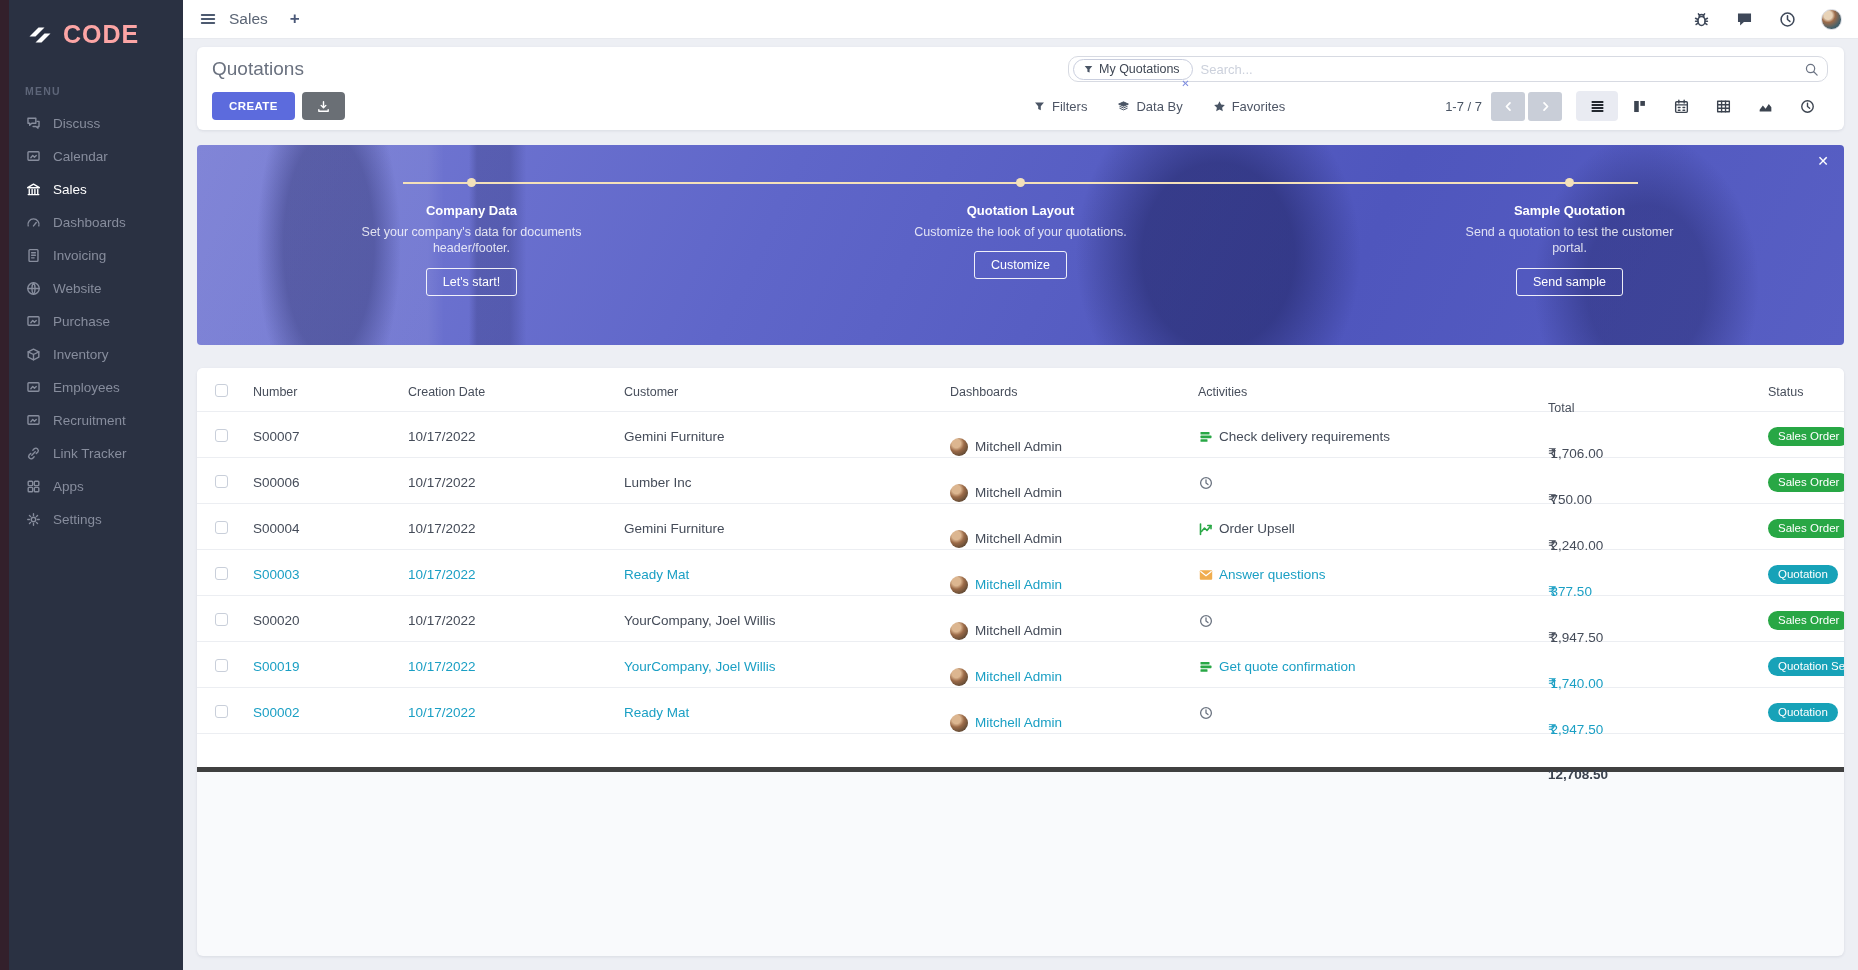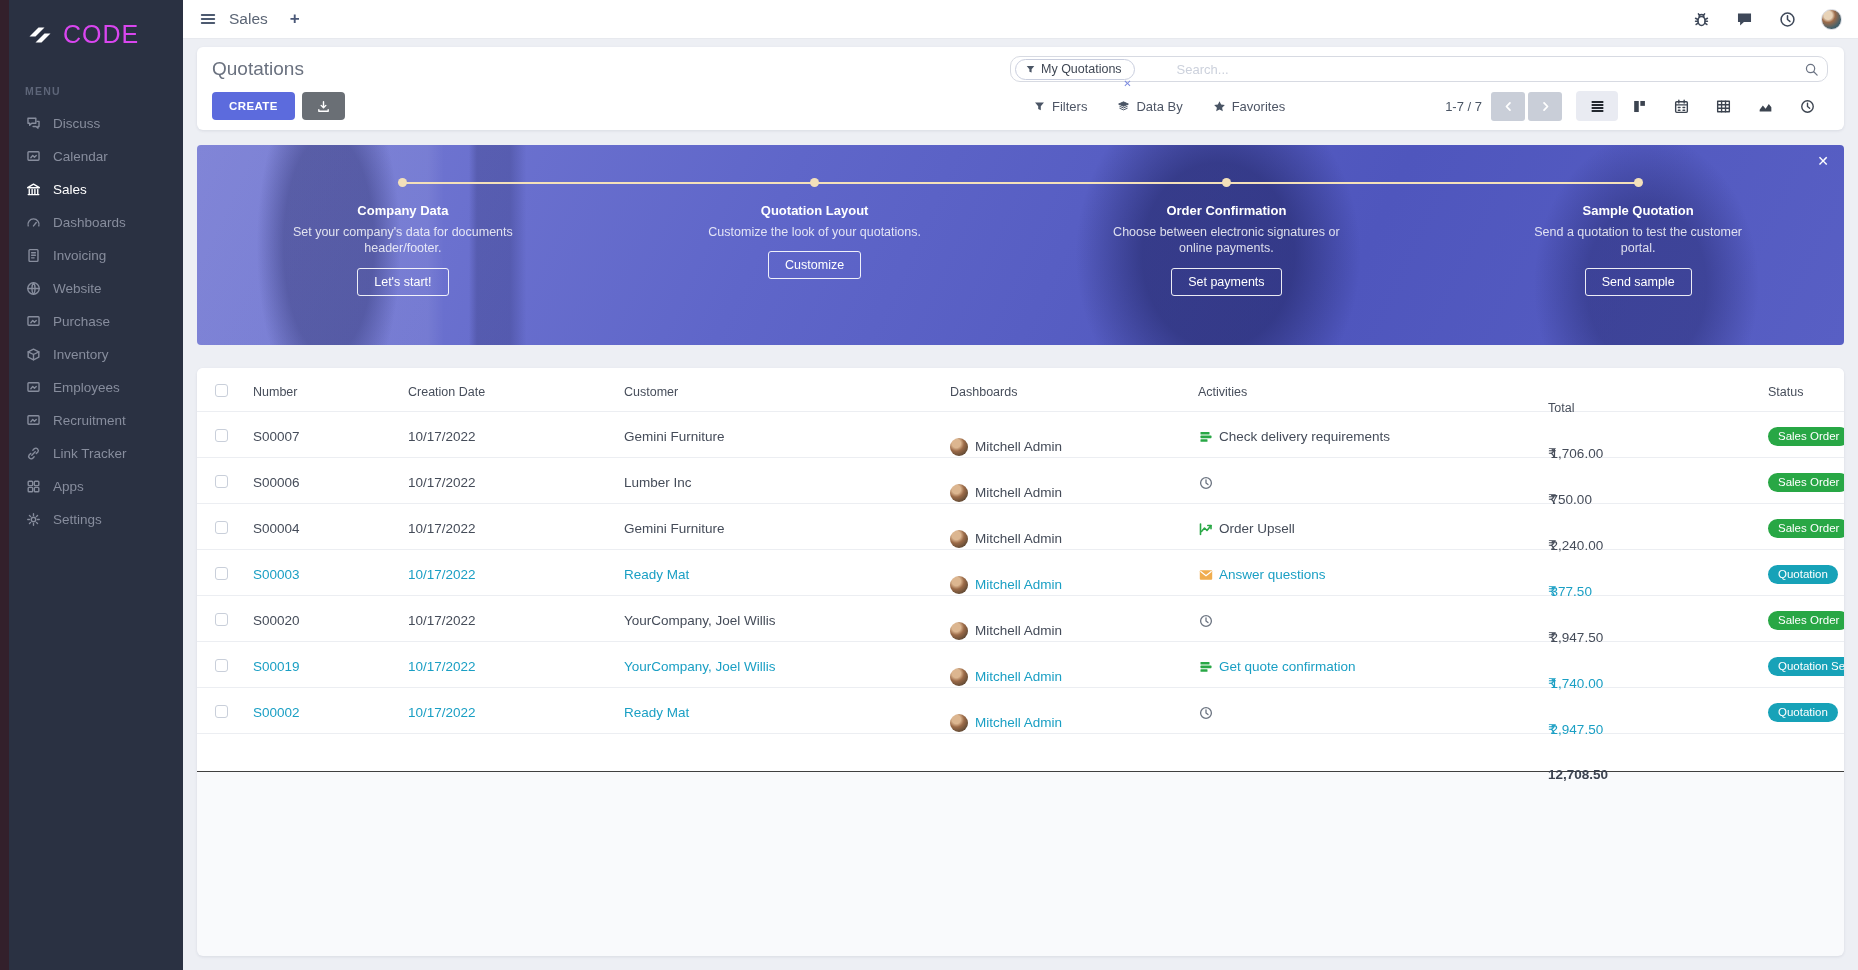--- a/index.html
+++ b/index.html
@@ -6,21 +6,21 @@
   html,body { width:1858px; height:970px; overflow:hidden; }
   body { font-family:"Liberation Sans","DejaVu Sans",sans-serif; background:#edeff4; }
 
   .app { display:flex; width:100%; height:100%; }
 
   
   .edge-strip { width:9px; height:100%; background:#33202b; }
   .sidebar { width:174px; height:100%; background:#2a3142; flex-shrink:0; display:flex; flex-direction:column; }
   .logo { display:flex; align-items:center; gap:8px; padding:20px 14px 10px 16px; color:#fff; }
   .logo svg { width:30px; height:24px; }
-  .logo .brand-text { font-size:25px; font-weight:400; letter-spacing:1px; color:#d946ef;text-align:center; }
+  .logo .brand-text { font-size:25px; font-weight:700; letter-spacing:1px; color:#fca5a5;text-align:center; }
   .menu-label { padding:26px 16px 10px; font-size:10.5px; font-weight:700; letter-spacing:1.2px; color:#5d6578; }
   .side-nav { display:flex; flex-direction:column; }
   .side-item { display:flex; align-items:center; gap:11px; height:33px; padding:0 16px; color:#878d9d; font-size:13.5px; cursor:pointer; }
   .side-item .icon { width:17px; height:17px; display:inline-flex; }
   .side-item .icon svg { width:17px; height:17px; }
   .side-item.active { color:#ffffff; }
 
   
   .main { flex:1; min-width:0; display:flex; flex-direction:column; }
   .topbar { height:39px; background:#fff; border-bottom:1px solid #e7e9ee; display:flex; align-items:center; padding:0 16px; flex-shrink:0; }
@@ -32,21 +32,21 @@
   .tb-icon { position:relative; width:19px; height:19px; color:#3e4859; cursor:pointer; }
   .tb-icon svg { width:19px; height:19px; }
   .user-avatar { width:21px; height:21px; border-radius:50%; background:radial-gradient(circle at 32% 28%, #e8d3b8 0 22%, #9c6b4a 38%, #45616b 70%, #2e4750 100%); border:1px solid #d8dbe2; cursor:pointer; }
 
   .content { flex:1; padding:8px 14px 12px; overflow:hidden; }
 
   
   .header-card { height:83px; background:#fff; border-radius:6px; box-shadow:0 1px 3px rgba(40,50,80,.10); padding:9px 16px 8px 15px; position:relative; }
   .hc-top { display:flex; align-items:flex-start; }
   .page-title { font-size:19px; color:#6a717f; margin-top:2px; }
-  .search-box { margin-left:auto; width:818px; height:26px; border:1px solid #d7dae2; border-radius:10px; display:flex; align-items:center; padding:0 8px 0 4px; position:relative; background:#fff;gap:34px; }
+  .search-box { margin-left:auto; width:760px; height:26px; border:1px solid #d7dae2; border-radius:10px; display:flex; align-items:center; padding:0 8px 0 4px; position:relative; background:#fff; }
   .facet { position:relative; display:flex; align-items:center; gap:5px; height:21px; border:1px solid #c9cede; border-radius:11px; padding:0 12px 0 9px; background:#fff; font-size:12.5px; color:#3f4754; cursor:pointer; }
   .facet .icon { width:11px; height:11px; color:#4a5565; display:inline-flex; }
   .facet .icon svg { width:11px; height:11px; }
   .facet-remove { position:absolute; right:2px; bottom:-10px; color:#7c8bdf; font-size:10px; font-weight:700; cursor:pointer; }
   .search-placeholder { margin-left:8px; font-size:13px; color:#ccd1dc; flex:1; }
   .search-magnifier { width:15px; height:15px; color:#6b7383; cursor:pointer; }
   .search-magnifier svg { width:15px; height:15px; }
 
   .hc-bottom { display:flex; align-items:center; margin-top:9px;justify-content:space-between; }
   .btn-create { background:#5c6bdd; color:#fff; border:none; border-radius:4px; height:28px; padding:0 17px; font-size:11.5px; font-weight:700; letter-spacing:.4px; cursor:pointer; font-family:inherit; }
@@ -95,21 +95,21 @@
   .mini-avatar { width:18px; height:18px; border-radius:50%; flex-shrink:0; background:radial-gradient(circle at 35% 30%, #dcb690 0 25%, #9c6b48 45%, #5b4632 80%); }
   .cell-activity { display:flex; align-items:center; gap:5px; overflow:hidden; white-space:nowrap; }
   .act-icon { width:16px; height:16px; display:inline-flex; flex-shrink:0; }
   .act-icon svg { width:16px; height:16px; }
   .act-tasks-icon,.act-trend-up-icon { color:#28a745; }
   .act-envelope-icon { color:#f0ad4e; }
   .act-clock-icon { color:#6d7582; }
   .status-pill { display:inline-block; font-size:11.5px; color:#fff; padding:3px 10px 4px; border-radius:12px; white-space:nowrap; }
   .row.hl .txt { color:#1a9fc4; }
   .cur { display:inline-block; margin-right:-6px; }
-  .grid-row.foot { height:38px; font-weight:700; color:#3c4350; border-bottom:1px solid #404040; }
+  .grid-row.foot { height:38px; font-weight:700; color:#3c4350; border-bottom:5px solid #404040; }
 </style>
 </head>
 <body>
 
 <div class="app">
   <div class="edge-strip"></div>
 
   <aside class="sidebar">
     <div class="logo">
       <svg viewBox="0 0 20 16">
@@ -422,26 +422,20 @@
     <button class="step-btn">Let's start!</button>
   </div>
 
   <div class="step">
     <div class="step-dot"></div>
     <div class="step-title">Quotation Layout</div>
     <div class="step-desc">Customize the look of your quotations.</div>
     <button class="step-btn">Customize</button>
   </div>
 
-  <div class="step">
-    <div class="step-dot"></div>
-    <div class="step-title">Order Confirmation</div>
-    <div class="step-desc">Choose between electronic signatures or online payments.</div>
-    <button class="step-btn">Set payments</button>
-  </div>
 
   <div class="step">
     <div class="step-dot"></div>
     <div class="step-title">Sample Quotation</div>
     <div class="step-desc">Send a quotation to test the customer portal.</div>
     <button class="step-btn">Send sample</button>
   </div>
 </div>
       </section>
 

